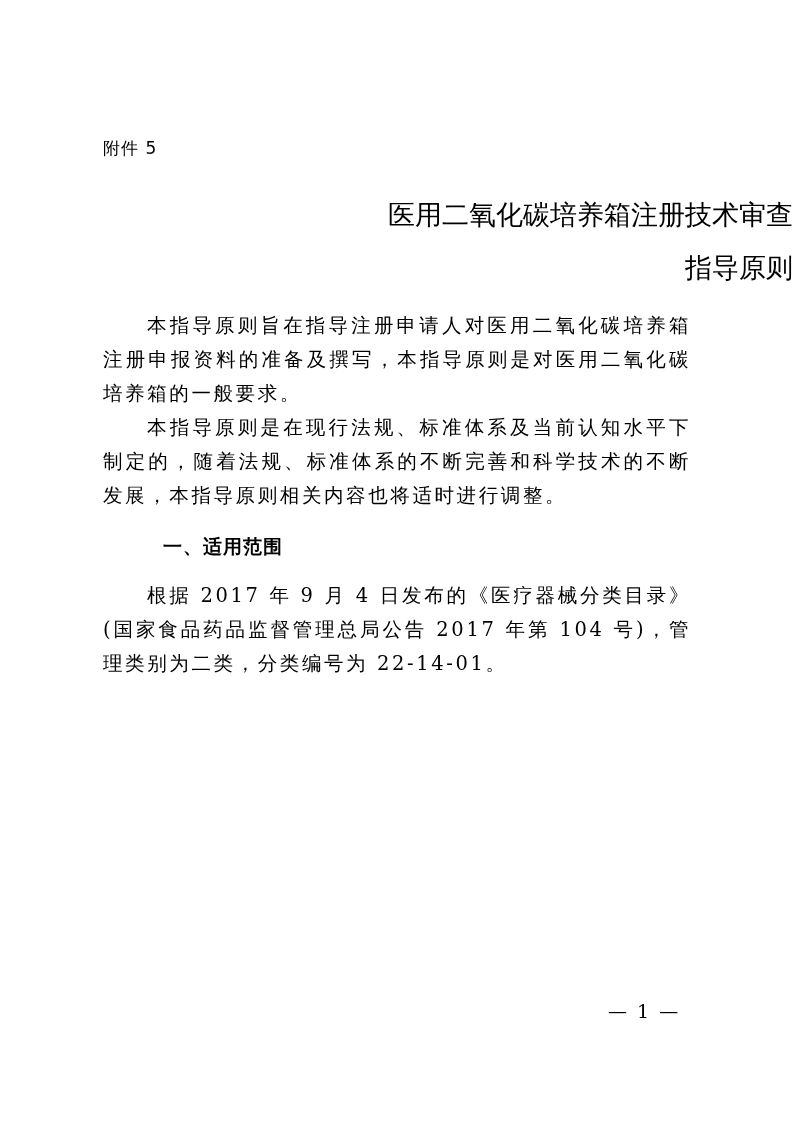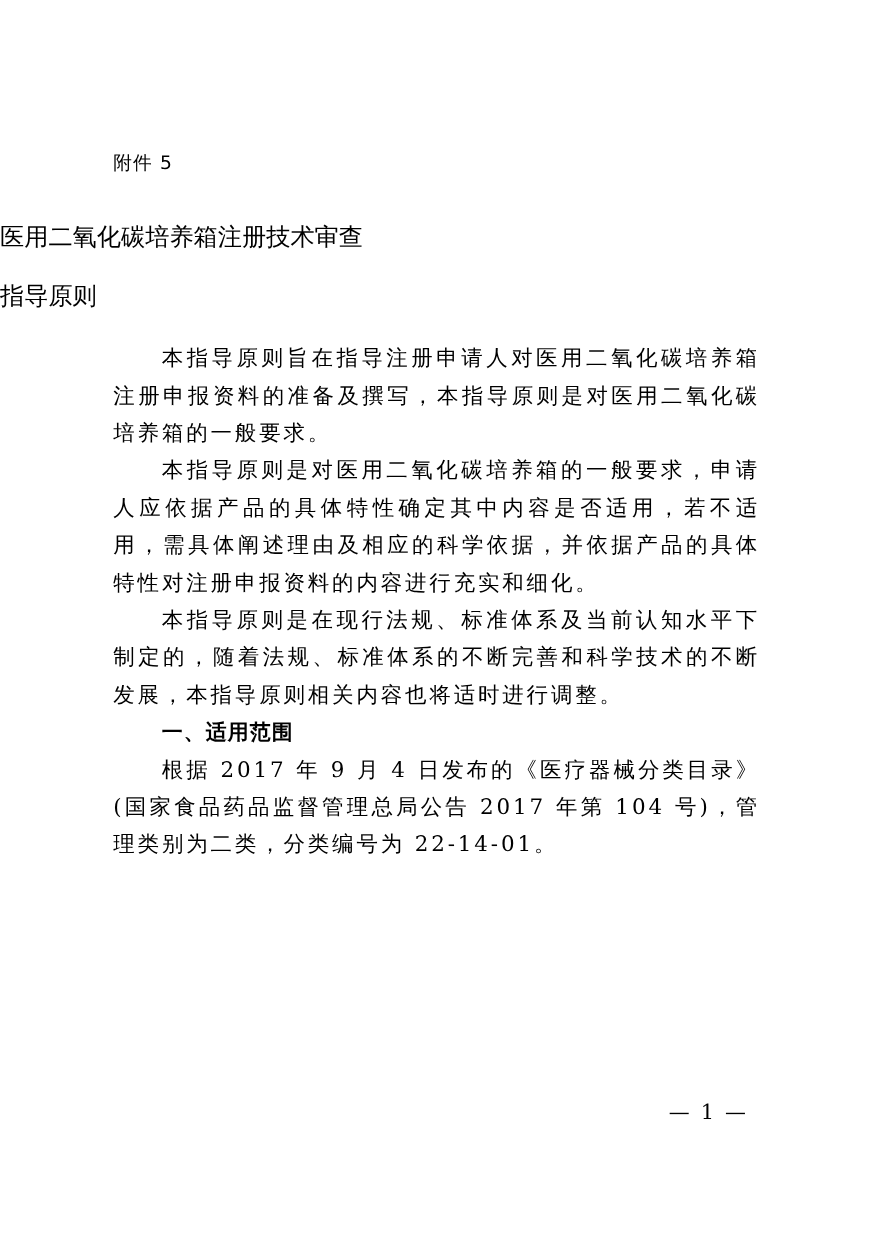--- a/index.html
+++ b/index.html
@@ -21,43 +21,44 @@
       top: 137px;
       font-family: "DejaVu Sans", "Liberation Sans", sans-serif;
       font-size: 17px;
       font-weight: normal;
       letter-spacing: 1px;
     }
     .title {
       position: absolute;
       left: 0;
       width: 793px;
-      text-align: left;
-      font-size: 22px;
+      text-align: right;
+      font-size: 27px;
       line-height: 36px;
       letter-spacing: 0px;
+      font-family: Liberation Mono, monospace;
     }
     .title.l1 { top: 199px; }
     .title.l2 { top: 252px; }
     .body {
       position: absolute;
       left: 103px;
       top: 309px;
       width: 588px;
       font-size: 19.5px;
       line-height: 34px;
     }
     .para {
       margin: 0;
       text-indent: 44px;
       text-align: justify;
       letter-spacing: 2.6px;
     }
     .heading {
-      margin: 0;
+      margin: 16px;
       text-indent: 44px;
       font-family: "DejaVu Sans", "Liberation Sans", sans-serif;
       font-weight: bold;
       font-size: 19px;
       letter-spacing: 1px;
     }
     .page-number {
       position: absolute;
       left: 608px;
       top: 1000px;
@@ -68,19 +69,18 @@
 </head>
 <body>
 
 <div class="attachment">附件 5</div>
 
 <div class="title l1">医用二氧化碳培养箱注册技术审查</div>
 <div class="title l2">指导原则</div>
 
 <div class="body">
   <p class="para">本指导原则旨在指导注册申请人对医用二氧化碳培养箱注册申报资料的准备及撰写，本指导原则是对医用二氧化碳培养箱的一般要求。</p>
-  <p class="para">本指导原则是对医用二氧化碳培养箱的一般要求，申请人应依据产品的具体特性确定其中内容是否适用，若不适用，需具体阐述理由及相应的科学依据，并依据产品的具体特性对注册申报资料的内容进行充实和细化。</p>
   <p class="para">本指导原则是在现行法规、标准体系及当前认知水平下制定的，随着法规、标准体系的不断完善和科学技术的不断发展，本指导原则相关内容也将适时进行调整。</p>
   <p class="heading">一、适用范围</p>
   <p class="para">根据 2017 年 9 月 4 日发布的《医疗器械分类目录》(国家食品药品监督管理总局公告 2017 年第 104 号)，管理类别为二类，分类编号为 22-14-01。</p>
 </div>
 
 <div class="page-number">— 1 —</div>
 
 </body></html>

